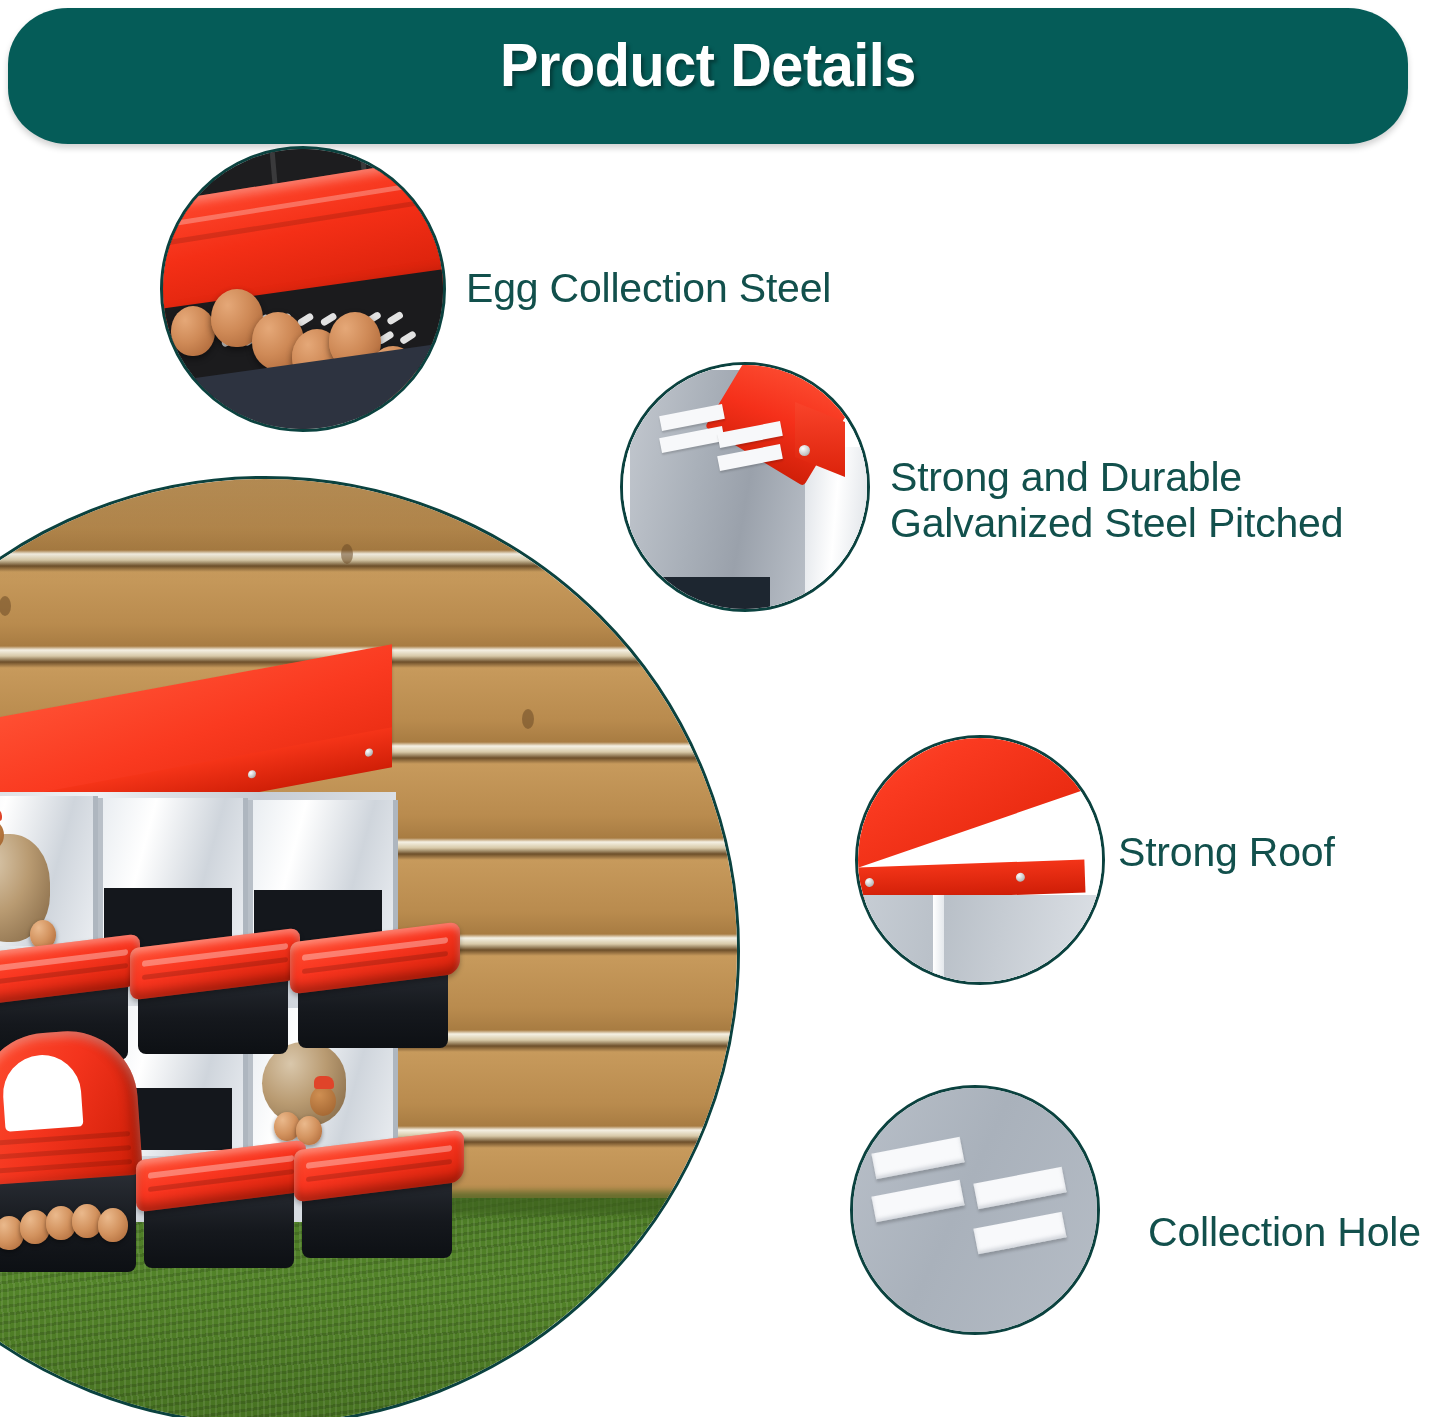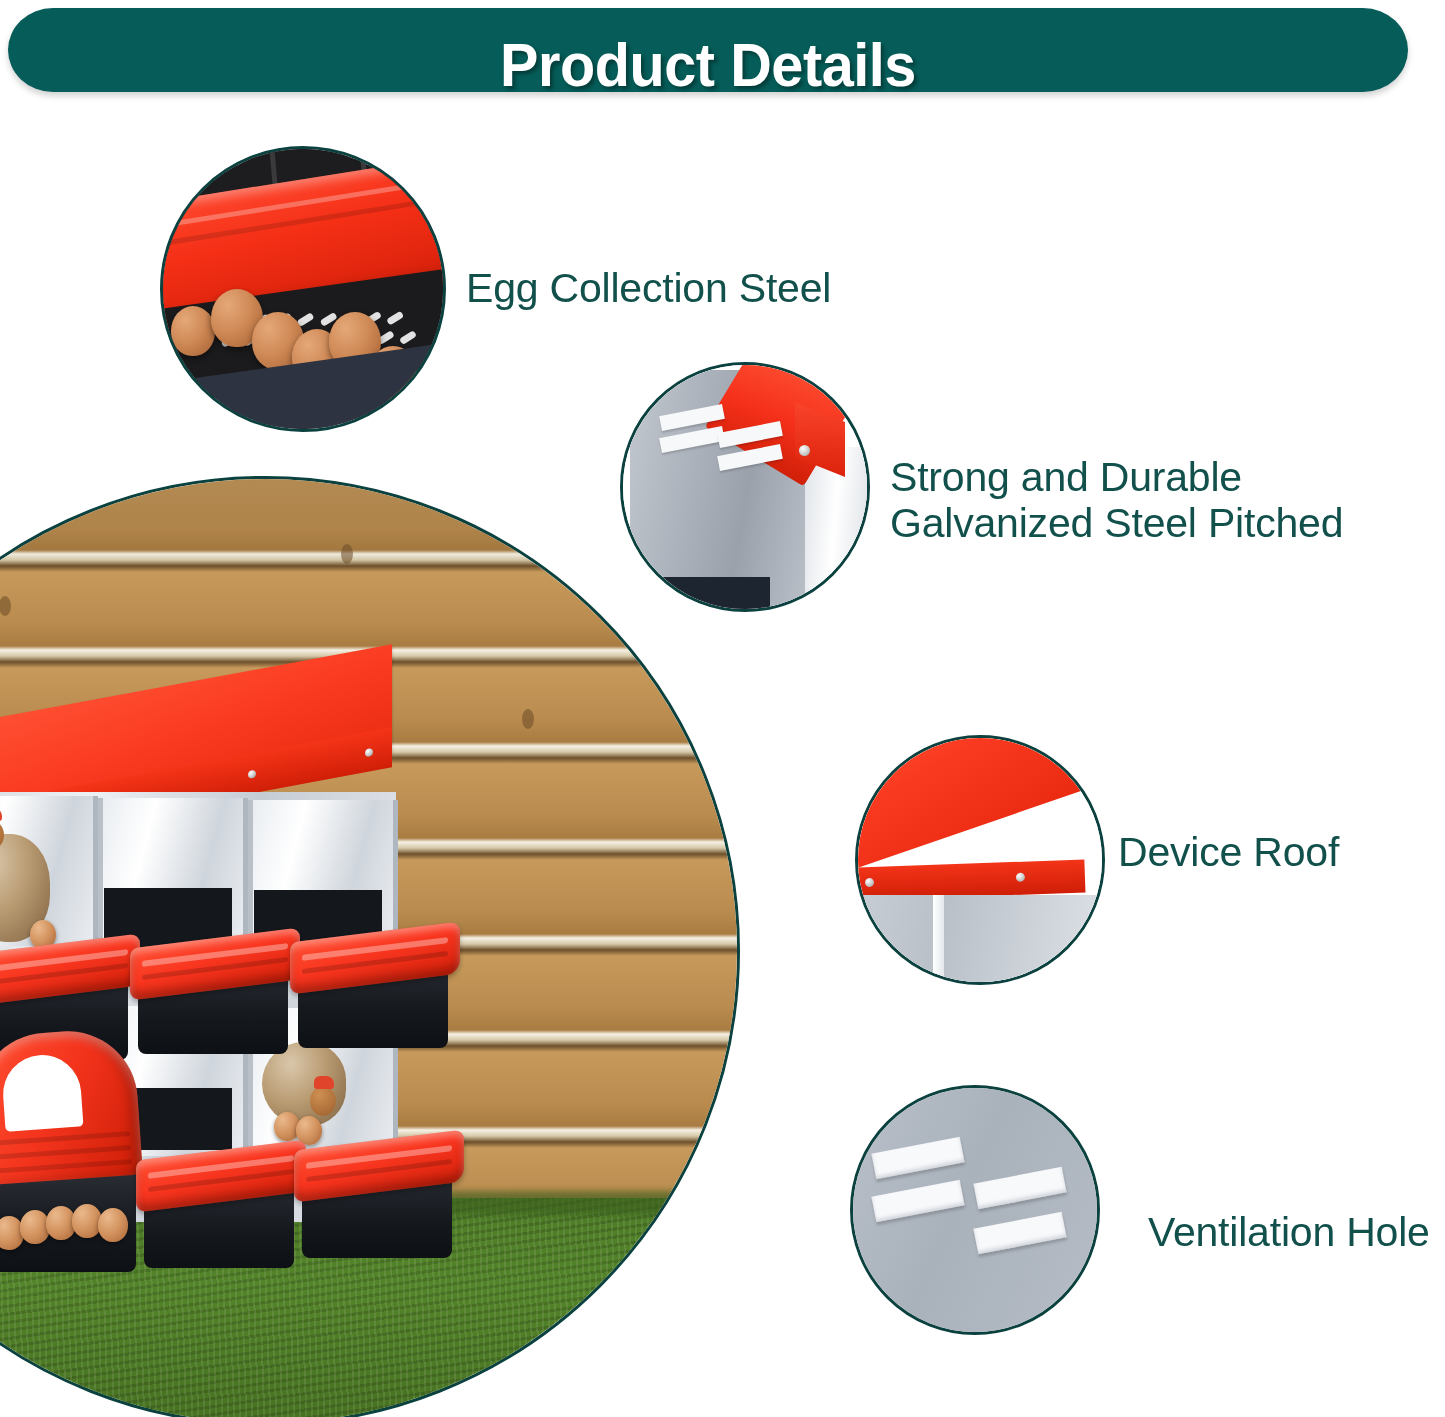--- a/index.html
+++ b/index.html
@@ -4,21 +4,21 @@
 <style>
   html,body{margin:0;padding:0;background:#ffffff;}
   body{
     width:1445px;height:1417px;position:relative;overflow:hidden;
     font-family:"Liberation Sans","DejaVu Sans",sans-serif;
     background:#ffffff;
   }
 
   
   #banner{
-    position:absolute;left:8px;top:8px;width:1400px;height:84px;
+    position:absolute;left:8px;top:8px;width:1400px;height:136px;
     background:#055c58;
     border-radius:60px / 56px;
     box-shadow:0 4px 6px rgba(0,0,0,0.18);
   }
   #banner-title{
     position:absolute;left:0;top:0;width:100%;height:112px;
     display:flex;align-items:center;justify-content:center;
     color:#ffffff;
     font-size:62px;font-weight:bold;letter-spacing:-0.5px;
     text-shadow:3px 3px 4px rgba(0,0,0,0.35);
@@ -348,32 +348,32 @@
   <div class="roof-scene">
     <div class="slab"></div>
     <div class="fascia">
       <span class="rivet" style="left:30%;"></span>
       <span class="rivet" style="left:78%;"></span>
     </div>
     <div class="body"></div>
     <div class="post"></div>
   </div>
 </div>
-<div class="label" style="left:1118px;top:830px;">Device Roof</div>
+<div class="label" style="left:1118px;top:830px;">Strong Roof</div>
 
 <div id="circle-vent" class="callout-circle">
   <div class="vent-scene">
     <div class="redsliver"></div>
     <div class="slot" style="left:9%;top:24%;width:90px;"></div>
     <div class="slot" style="left:9%;top:41%;width:90px;"></div>
     <div class="slot" style="left:50%;top:36%;width:90px;"></div>
     <div class="slot" style="left:50%;top:54%;width:90px;"></div>
   </div>
 </div>
-<div class="label" style="left:1148px;top:1210px;">Ventilation Hole</div>
+<div class="label" style="left:1148px;top:1210px;">Collection Hole</div>
 
 <div id="circle-main">
   <div class="photo">
 
     <div class="fence">
       <span class="knot" style="left:22%;top:16%"></span>
       <span class="knot" style="left:58%;top:9%"></span>
       <span class="knot" style="left:77%;top:31%"></span>
       <span class="knot" style="left:35%;top:44%"></span>
 

